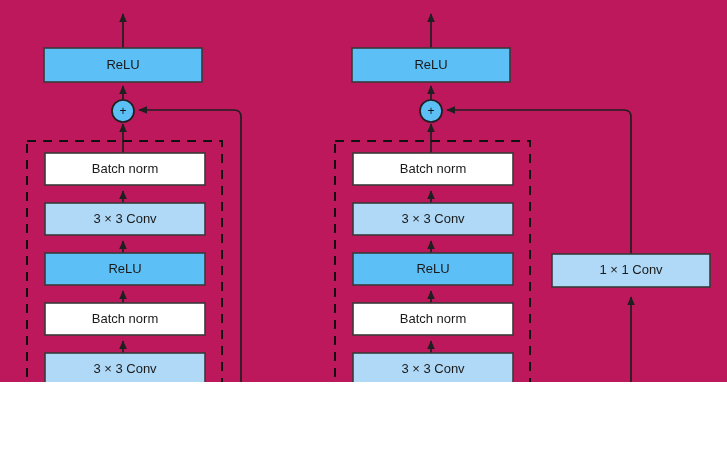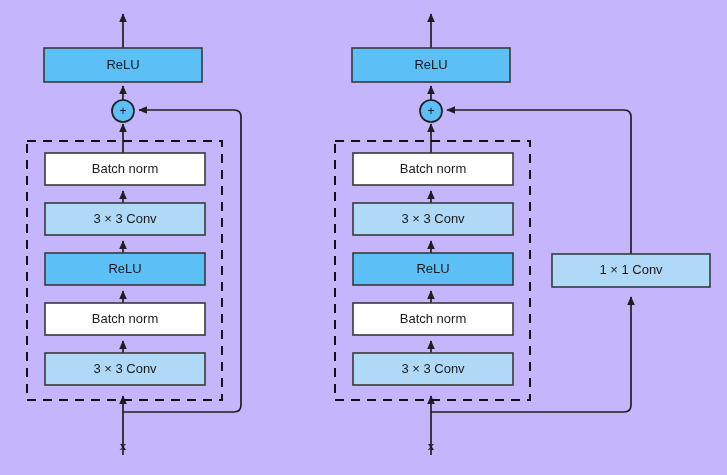--- a/index.html
+++ b/index.html
@@ -6,22 +6,22 @@
     margin: 0;
     padding: 0;
     background: #ffffff;
   }
   body {
     font-family: "Liberation Sans", sans-serif;
   }
   #canvas {
     position: relative;
     width: 727px;
-    height: 475px;
-    background: #c4b5fd;
+    height: 382px;
+    background: #be185d;
     overflow: hidden;
   }
   #diagram-svg {
     position: absolute;
     left: 0;
     top: 0;
     width: 727px;
     height: 475px;
   }
   .node-label {

